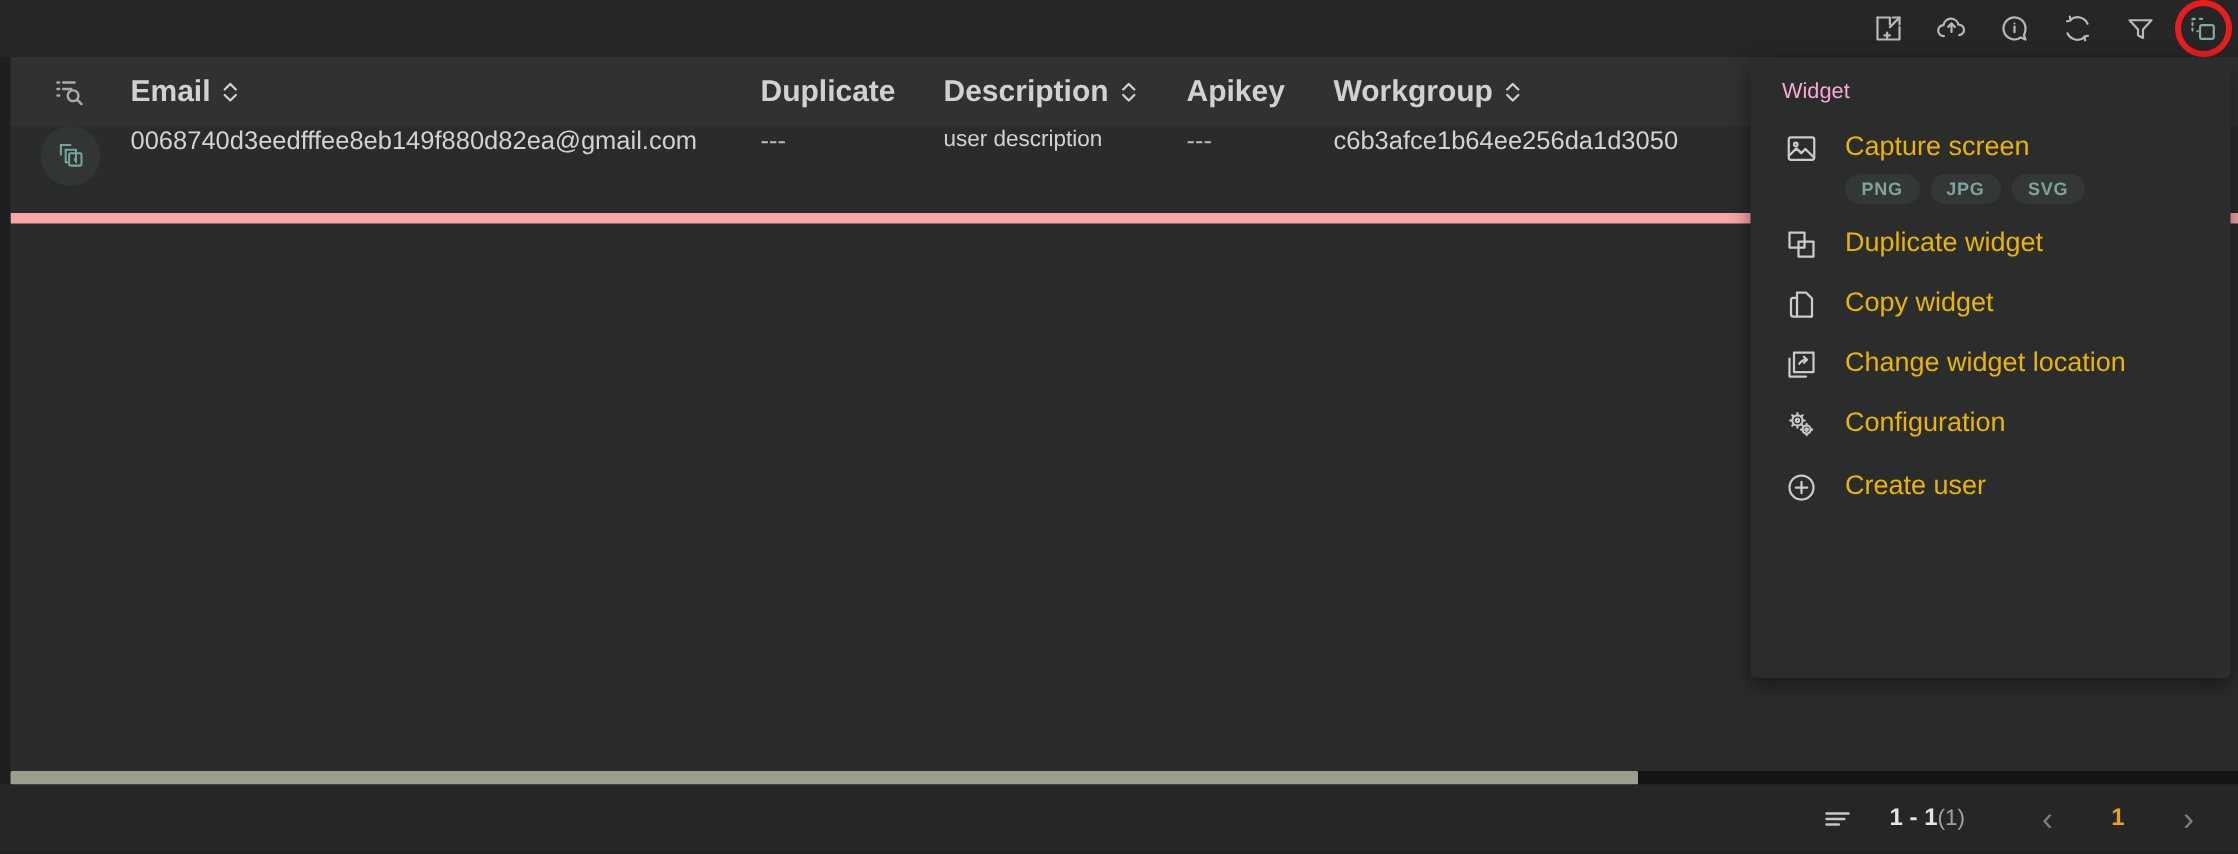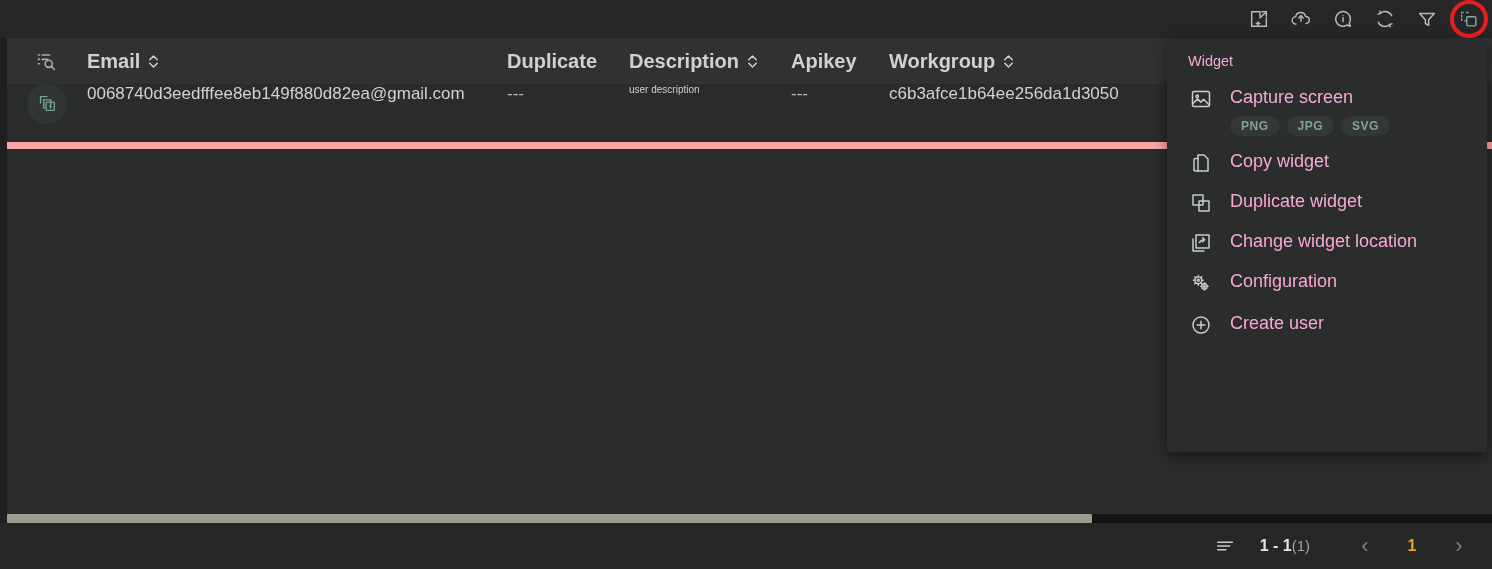--- a/index.html
+++ b/index.html
@@ -109,21 +109,21 @@
     display: flex; align-items: center; justify-content: center;
     color: #76a49c;
     cursor: pointer;
   }
   .cell {
     color: #d0d2d3;
     font-size: 17px;
     overflow: hidden;
   }
   .cell.dim { color: #b8babb; }
-  .cell.small { font-size: 10px; }
+  .cell.small { font-size: 15px; }
 
   
   .hscroll-track {
     position: absolute;
     left: 7px; bottom: 46px;
     width: 1485px; height: 9px;
     background: #141414;
   }
   .hscroll-thumb {
     position: absolute;
@@ -206,21 +206,21 @@
     min-height: 40px;
   }
   .menu-ico {
     width: 26px; height: 26px;
     flex: 0 0 26px;
     color: #c9cbcc;
     display: flex; align-items: center; justify-content: center;
     margin-top: 2px;
   }
   .menu-label {
-    color: #f9a8d4;
+    color: #eab308;
     font-size: 18px;
     line-height: 26px;
   }
   .menu-col { display: flex; flex-direction: column; gap: 6px; }
   .fmt-row { display: flex; gap: 7px; }
   .fmt-badge {
     background: #333837;
     color: #7fa39c;
     font-size: 12px;
     font-weight: bold;
@@ -403,36 +403,36 @@
           <span class="fmt-badge">PNG</span>
           <span class="fmt-badge">JPG</span>
           <span class="fmt-badge">SVG</span>
         </span>
       </div>
     </div>
 
     <div class="menu-item">
       <span class="menu-ico">
         <svg width="24" height="24" viewBox="0 0 24 24" fill="none" stroke="currentColor" stroke-width="1.5" stroke-linecap="round" stroke-linejoin="round">
+          <rect x="4" y="4" width="10" height="10"></rect>
+          <rect x="10" y="10" width="10" height="10"></rect>
+        </svg>
+      </span>
+      <span class="menu-label">Duplicate widget</span>
+    </div>
+
+    <div class="menu-item">
+      <span class="menu-ico">
+        <svg width="24" height="24" viewBox="0 0 24 24" fill="none" stroke="currentColor" stroke-width="1.5" stroke-linecap="round" stroke-linejoin="round">
           <path d="M9 4h6l4 4v12H9z"></path>
           <path d="M9 7.5H6.5A1.5 1.5 0 005 9v9.5"></path>
           <path d="M5 18.5A1.5 1.5 0 006.5 20H9"></path>
         </svg>
       </span>
       <span class="menu-label">Copy widget</span>
-    </div>
-
-    <div class="menu-item">
-      <span class="menu-ico">
-        <svg width="24" height="24" viewBox="0 0 24 24" fill="none" stroke="currentColor" stroke-width="1.5" stroke-linecap="round" stroke-linejoin="round">
-          <rect x="4" y="4" width="10" height="10"></rect>
-          <rect x="10" y="10" width="10" height="10"></rect>
-        </svg>
-      </span>
-      <span class="menu-label">Duplicate widget</span>
     </div>
 
     <div class="menu-item">
       <span class="menu-ico">
         <svg width="24" height="24" viewBox="0 0 24 24" fill="none" stroke="currentColor" stroke-width="1.5" stroke-linecap="round" stroke-linejoin="round">
           <rect x="7" y="4" width="13" height="13"></rect>
           <path d="M4 8v12h11"></path>
           <path d="M10.5 11.5c1.5-2.5 3.5-2.8 5-2.8"></path>
           <path d="M13.6 6.8l2 2-2 2"></path>
         </svg>

